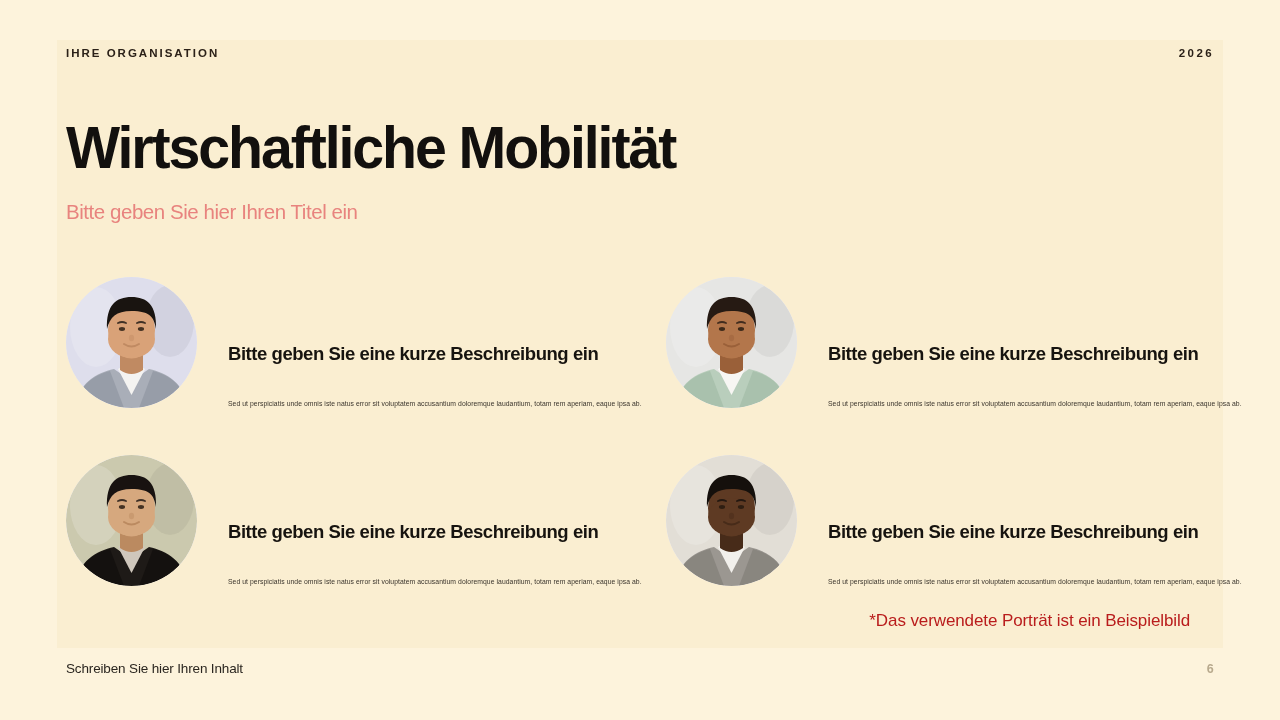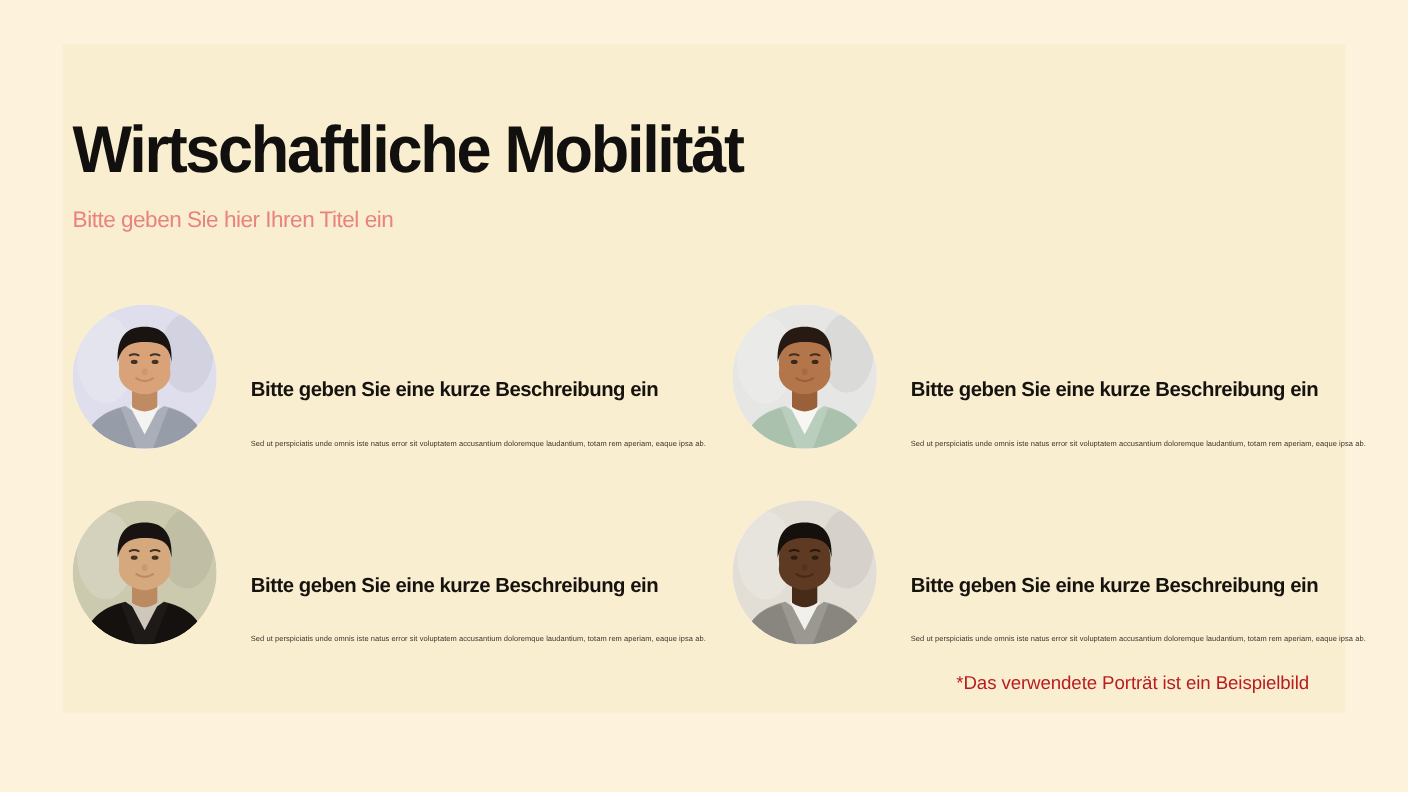--- a/index.html
+++ b/index.html
@@ -62,21 +62,21 @@
     font-size: 11.5px;
     font-weight: 700;
     letter-spacing: 2.4px;
     color: #2B2118;
     white-space: nowrap;
   }
 
   
   .title-block {
     position: absolute;
-    top: 106px;
+    top: 118px;
     left: 66px;
     z-index: 3;
   }
   .main-title {
     font-family: "Liberation Sans", sans-serif;
     font-size: 60px;
     line-height: 1.0;
     font-weight: 700;
     letter-spacing: -2.2px;
     color: #12100E;
@@ -182,20 +182,24 @@
     font-weight: 700;
     color: #B8A98D;
     letter-spacing: 0.3px;
   }
 </style>
 </head>
 <body>
 
 <div class="slide">
 
+  <div class="header">
+    <div class="org-name">IHRE ORGANISATION</div>
+    <div class="year">2026</div>
+  </div>
 
   <div class="title-block">
     <h1 class="main-title">Wirtschaftliche Mobilität</h1>
     <div class="sub-title">Bitte geben Sie hier Ihren Titel ein</div>
   </div>
 
   <div class="grid" id="grid">
       <div class="card">
         <div class="avatar">
   <svg viewBox="0 0 131 131">
@@ -369,14 +373,18 @@
         </div>
         <div class="card-body">
           <div class="card-heading">Bitte geben Sie eine kurze Beschreibung ein</div>
           <div class="card-text">Sed ut perspiciatis unde omnis iste natus error sit voluptatem accusantium doloremque laudantium, totam rem aperiam, eaque ipsa ab.</div>
         </div>
       </div>
     </div>
 
   <div class="disclaimer">*Das verwendete Porträt ist ein Beispielbild</div>
 
+  <div class="footer">
+    <div class="footer-note">Schreiben Sie hier Ihren Inhalt</div>
+    <div class="page-num">6</div>
+  </div>
 
 </div>
 
 </body></html>

